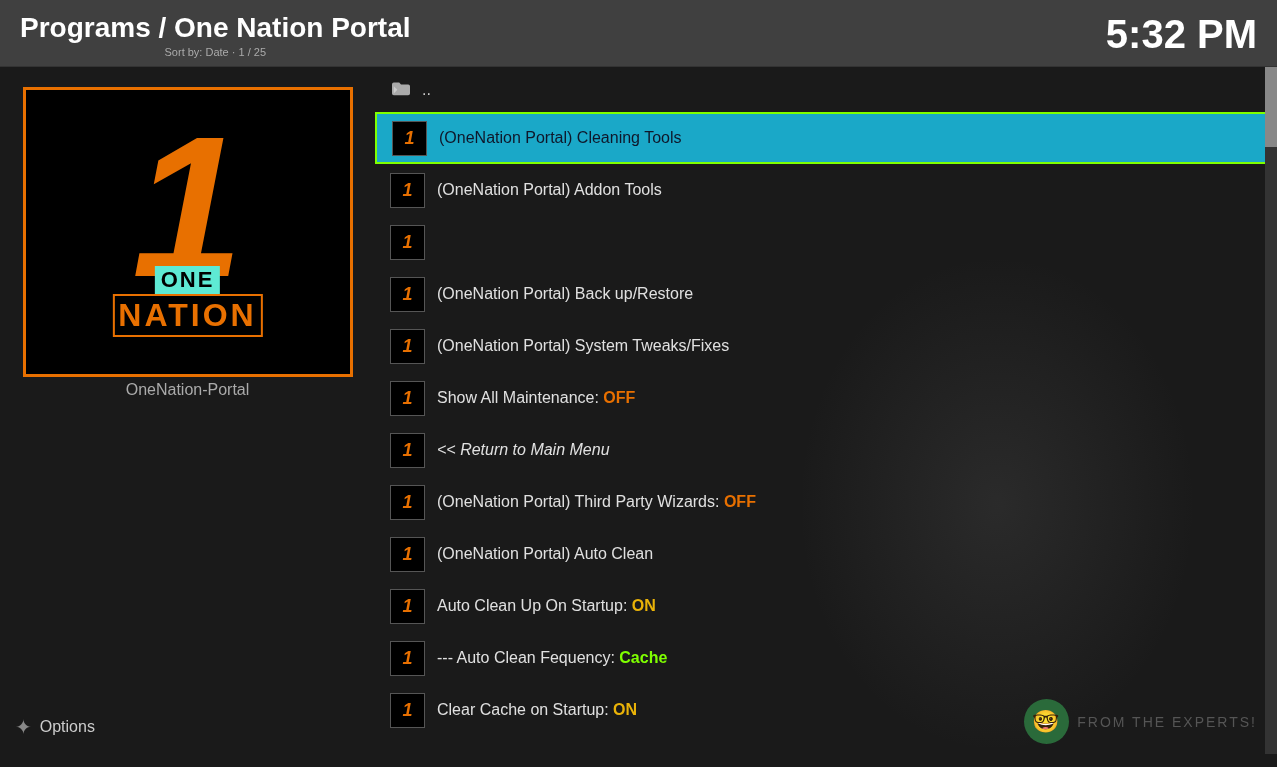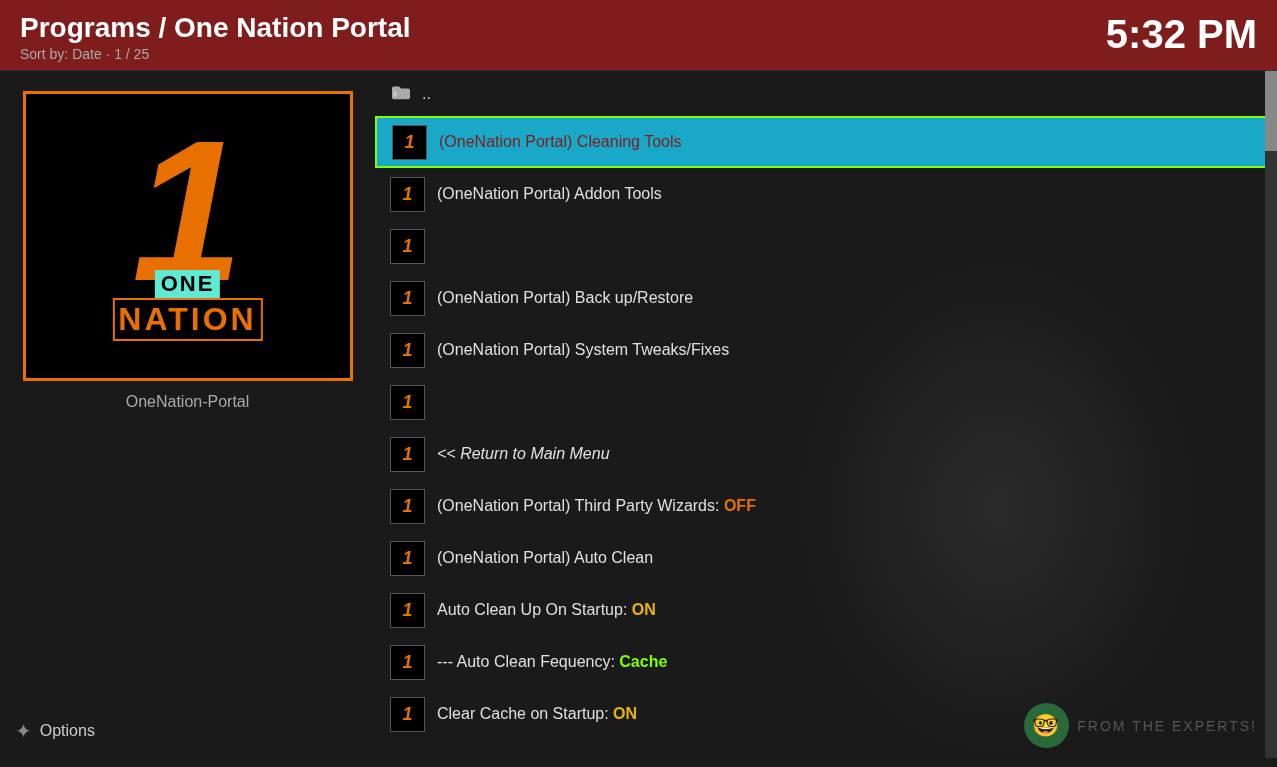--- a/index.html
+++ b/index.html
@@ -12,32 +12,33 @@
       overflow: hidden;
       position: relative;
     }
 
     
     .header {
       display: flex;
       justify-content: space-between;
       align-items: flex-start;
       padding: 12px 20px 8px 20px;
-      background: #7f1d1d;
+      background: #404040;
       border-bottom: 1px solid #333;
     }
     .header-left .title {
       font-size: 28px;
       font-weight: bold;
       color: #fff;
     }
     .header-left .subtitle {
-      font-size: 14px;
+      font-size: 11px;
       color: #aaa;
       margin-top: 2px;
+      text-align: center;
     }
     .header-right .time {
       font-size: 40px;
       font-weight: bold;
       color: #fff;
       text-align: right;
     }
 
     
     .main {
@@ -116,21 +117,21 @@
       font-weight: 900;
       color: #e87000;
       letter-spacing: 3px;
       border: 2px solid #e87000;
       padding: 1px 4px;
       text-align: right;
     }
     .addon-name {
       color: #aaa;
       font-size: 16px;
-      margin-top: 12px;
+      margin-top: 4px;
       text-align: center;
     }
 
     
     .options-bar {
       position: absolute;
       bottom: 15px;
       left: 15px;
       display: flex;
       align-items: center;
@@ -198,21 +199,21 @@
       color: #e87000;
       font-style: italic;
     }
 
     .item-label {
       font-size: 16px;
       color: #e0e0e0;
       flex: 1;
     }
     .item-label.selected-text {
-      color: #7f1d1d;
+      color: #0f172a;
     }
 
     .status-off { color: #e87000; font-weight: bold; }
     .status-on { color: #eab308; font-weight: bold; }
     .status-always { color: #7fff00; font-weight: bold; }
 
     
     .scrollbar-track {
       position: absolute;
       right: 0;
@@ -355,20 +356,21 @@
         <div class="list-item">
           <div class="item-icon">
             <span class="item-icon-inner">1</span>
           </div>
           <span class="item-label">(OneNation Portal) System Tweaks/Fixes</span>
         </div>
         <div class="list-item">
           <div class="item-icon">
             <span class="item-icon-inner">1</span>
           </div>
+          <span class="item-label">Show All Maintenance: <span class="status-off">OFF</span></span>
         </div>
         <div class="list-item">
           <div class="item-icon">
             <span class="item-icon-inner">1</span>
           </div>
           <span class="item-label"><em>&lt;&lt; Return to Main Menu</em></span>
         </div>
         <div class="list-item">
           <div class="item-icon">
             <span class="item-icon-inner">1</span>

